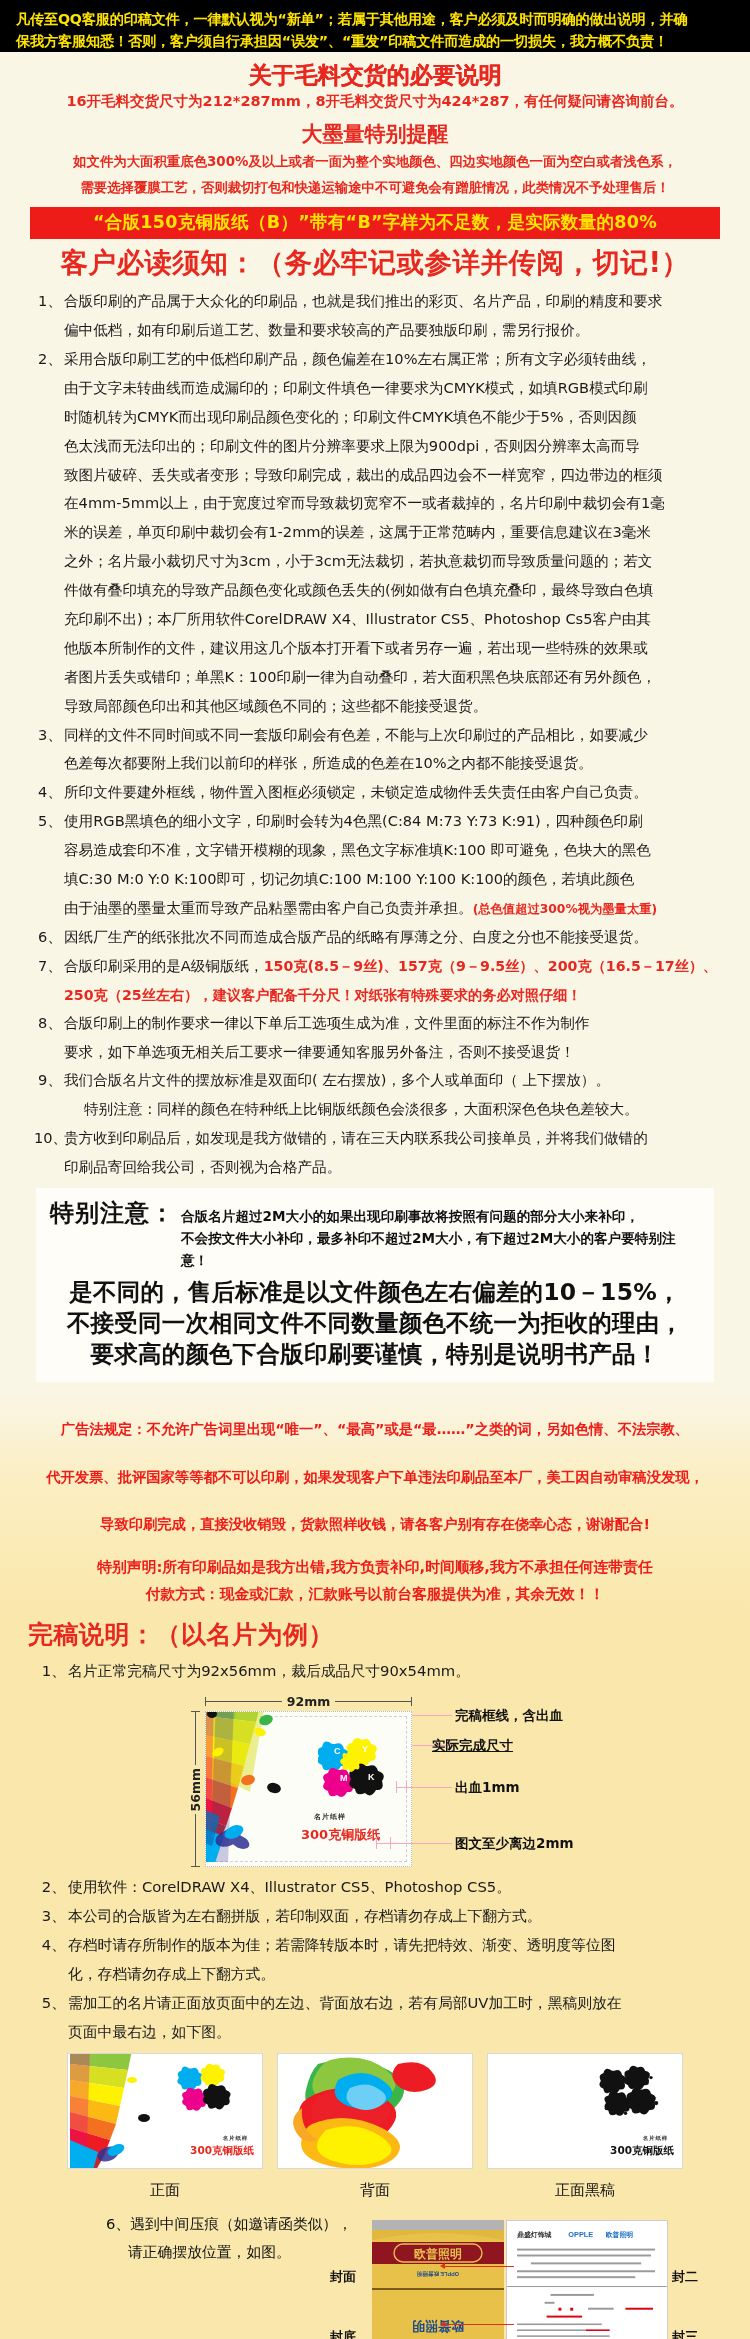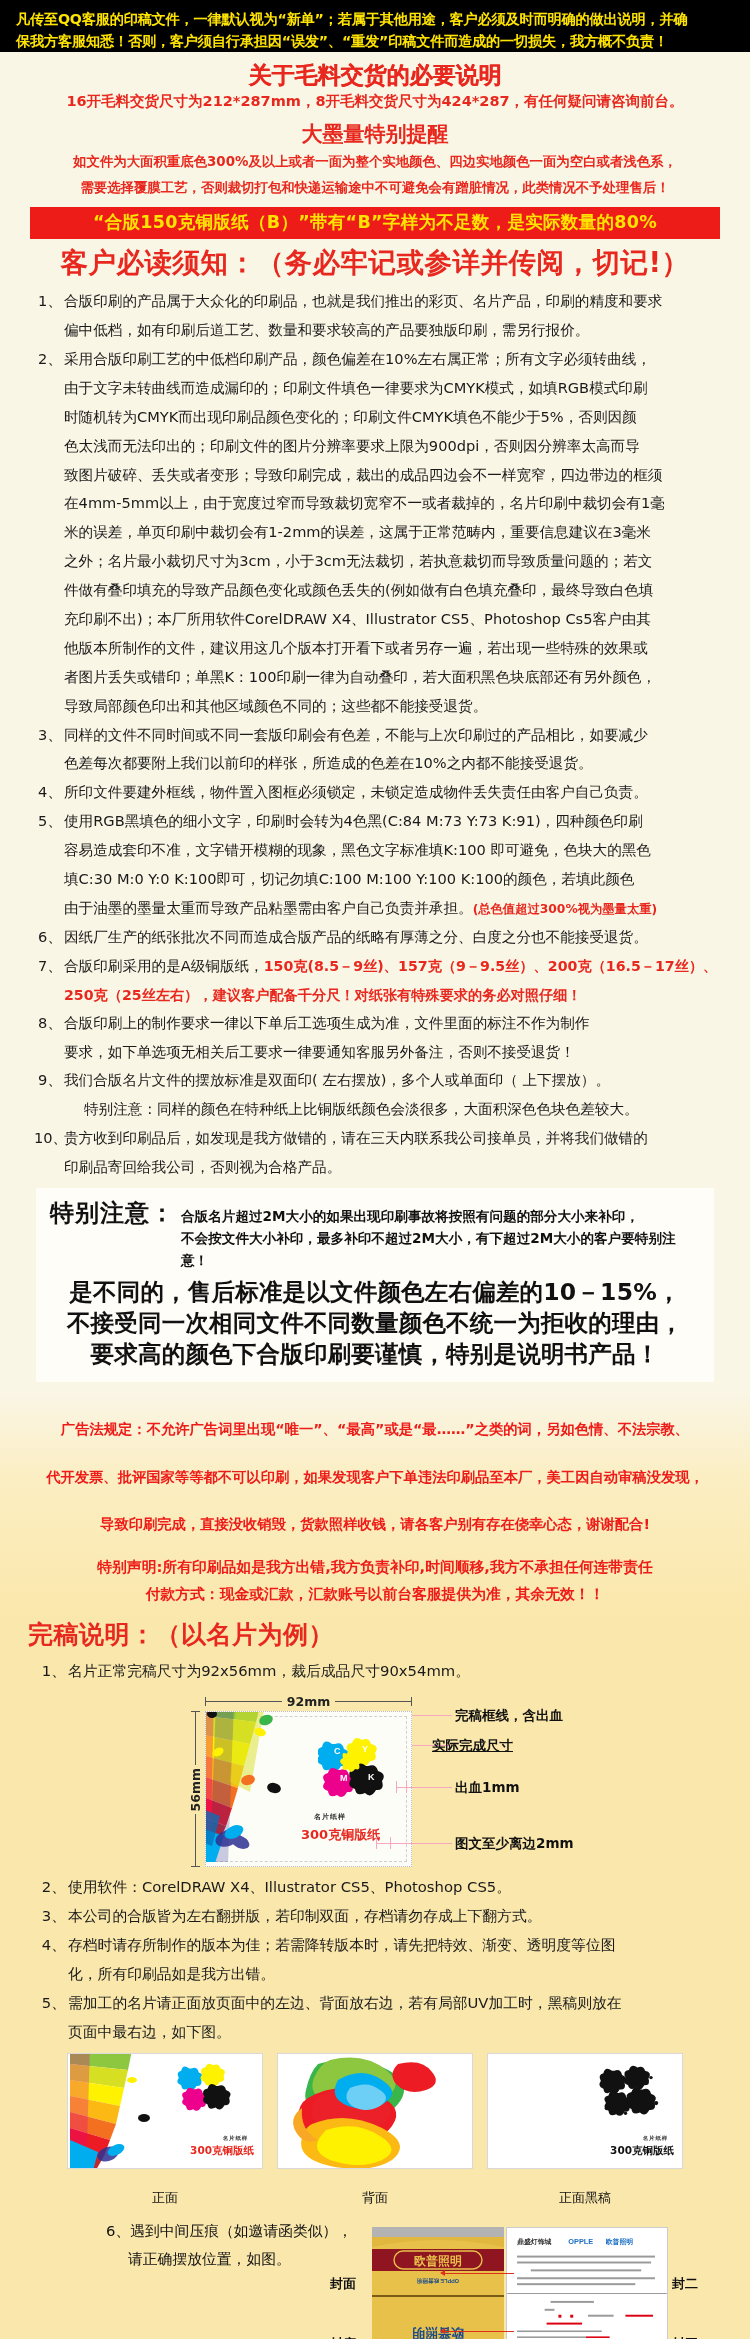--- a/index.html
+++ b/index.html
@@ -261,23 +261,23 @@
   .three .cell { width: 196px; }
   .three .pic {
     width: 196px; height: 116px;
     background: #fff;
     border: 1px solid #d8d8d8;
     position: relative;
     overflow: hidden;
   }
   .three .cap {
     text-align: center;
-    font-size: 13px;
+    font-size: 15px;
     color: #111;
-    padding-top: 20px;
+    padding-top: 12px;
   }
   .mini-label {
     position: absolute; right: 14px; bottom: 26px;
     font-size: 5.5px; color: #333; font-weight: bold; letter-spacing: .8px;
   }
   .mini-red {
     position: absolute; right: 8px; bottom: 10px;
     font-size: 10.5px; color: #e8281e; font-weight: bold;
   }
   .mini-black {
@@ -568,21 +568,21 @@
     <div class="li">
       <span class="num">3、</span>
       <span class="body">
         <span class="ln">本公司的合版皆为左右翻拼版，若印制双面，存档请勿存成上下翻方式。</span>
       </span>
     </div>
     <div class="li">
       <span class="num">4、</span>
       <span class="body">
         <span class="ln">存档时请存所制作的版本为佳；若需降转版本时，请先把特效、渐变、透明度等位图</span>
-        <span class="ln">化，所有印刷品如是我方出错。</span>
+        <span class="ln">化，存档请勿存成上下翻方式。</span>
       </span>
     </div>
     <div class="li">
       <span class="num">5、</span>
       <span class="body">
         <span class="ln">需加工的名片请正面放页面中的左边、背面放右边，若有局部UV加工时，黑稿则放在</span>
         <span class="ln">页面中最右边，如下图。</span>
       </span>
     </div>
   </div>

